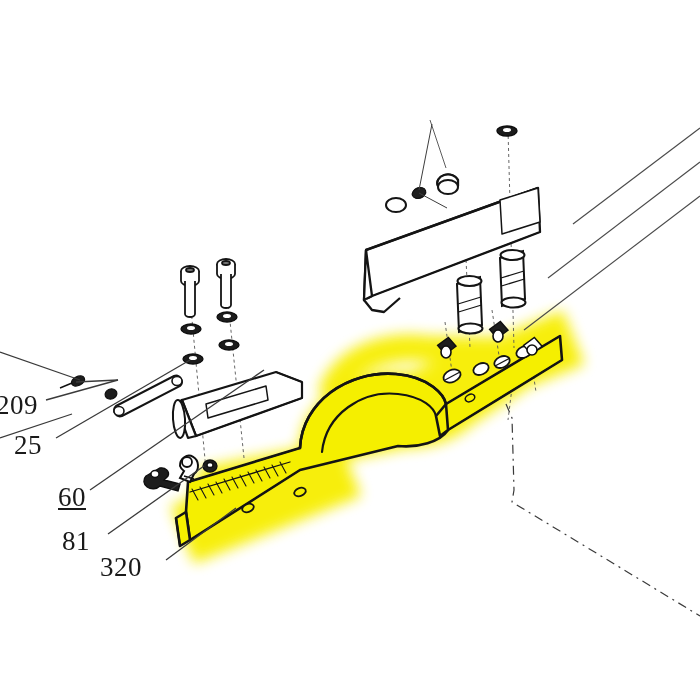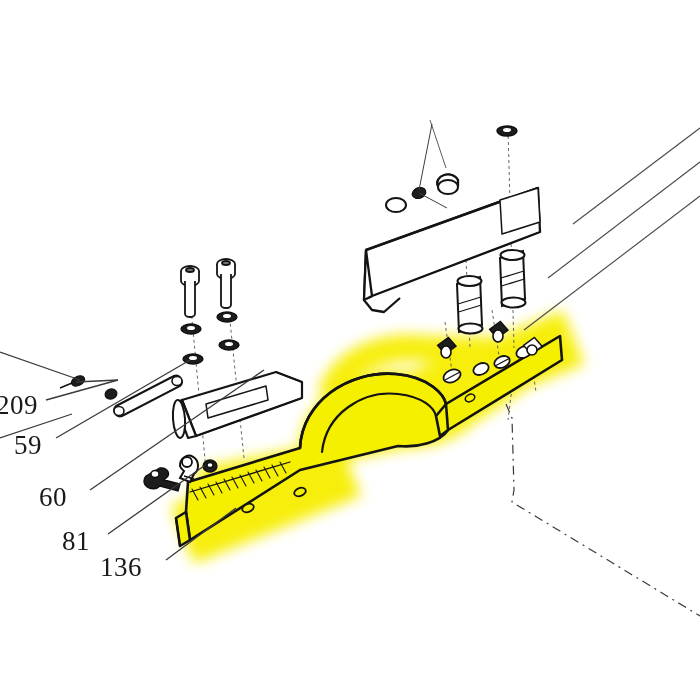--- a/index.html
+++ b/index.html
@@ -278,21 +278,21 @@
       <line x1="108" y1="534" x2="204" y2="466"></line>
       <line x1="166" y1="560" x2="236" y2="508"></line>
       <line x1="0" y1="352" x2="80" y2="380"></line>
       <line x1="0" y1="438" x2="72" y2="414"></line>
     </g>
 
   </svg>
 
   <div class="callout-label" style="left:-4px; top:392px;">209</div>
 
-  <div class="callout-label" style="left:14px; top:432px;">59</div>
-
-  <div class="callout-label" style="left:39px; top:484px;">60</div>
+  <div class="callout-label" style="left:14px; top:432px;">25</div>
+
+  <div class="callout-label" style="left:58px; top:484px;text-decoration:underline;">60</div>
 
   <div class="callout-label" style="left:62px; top:528px;">81</div>
 
-  <div class="callout-label" style="left:100px; top:554px;">136</div>
+  <div class="callout-label" style="left:100px; top:554px;">320</div>
 
 </div>
 
 </body></html>

